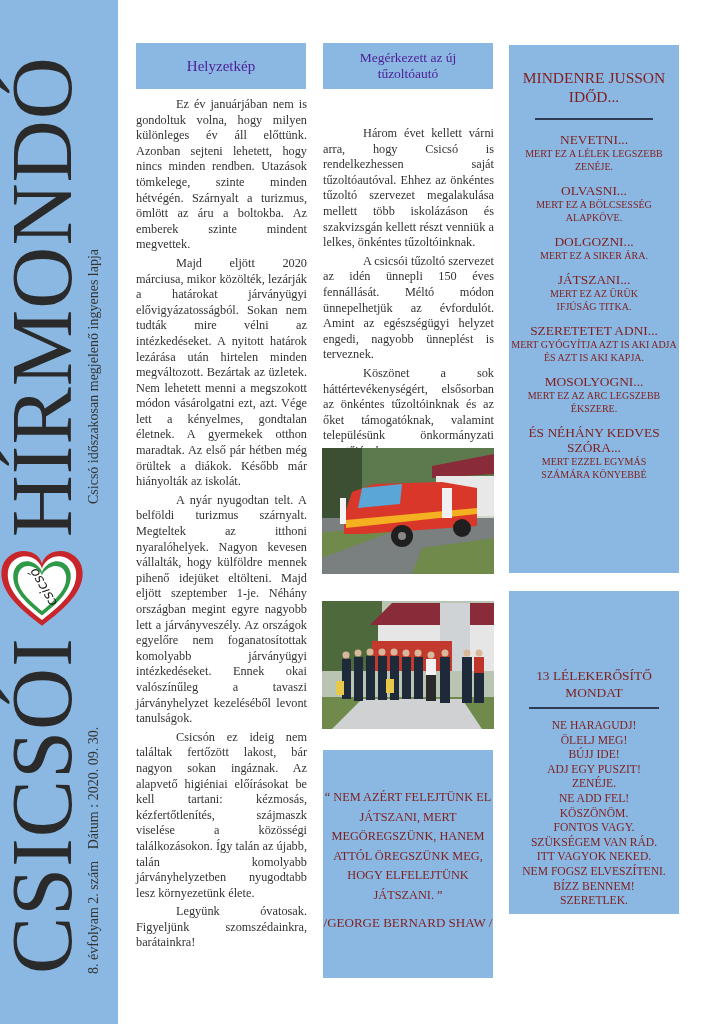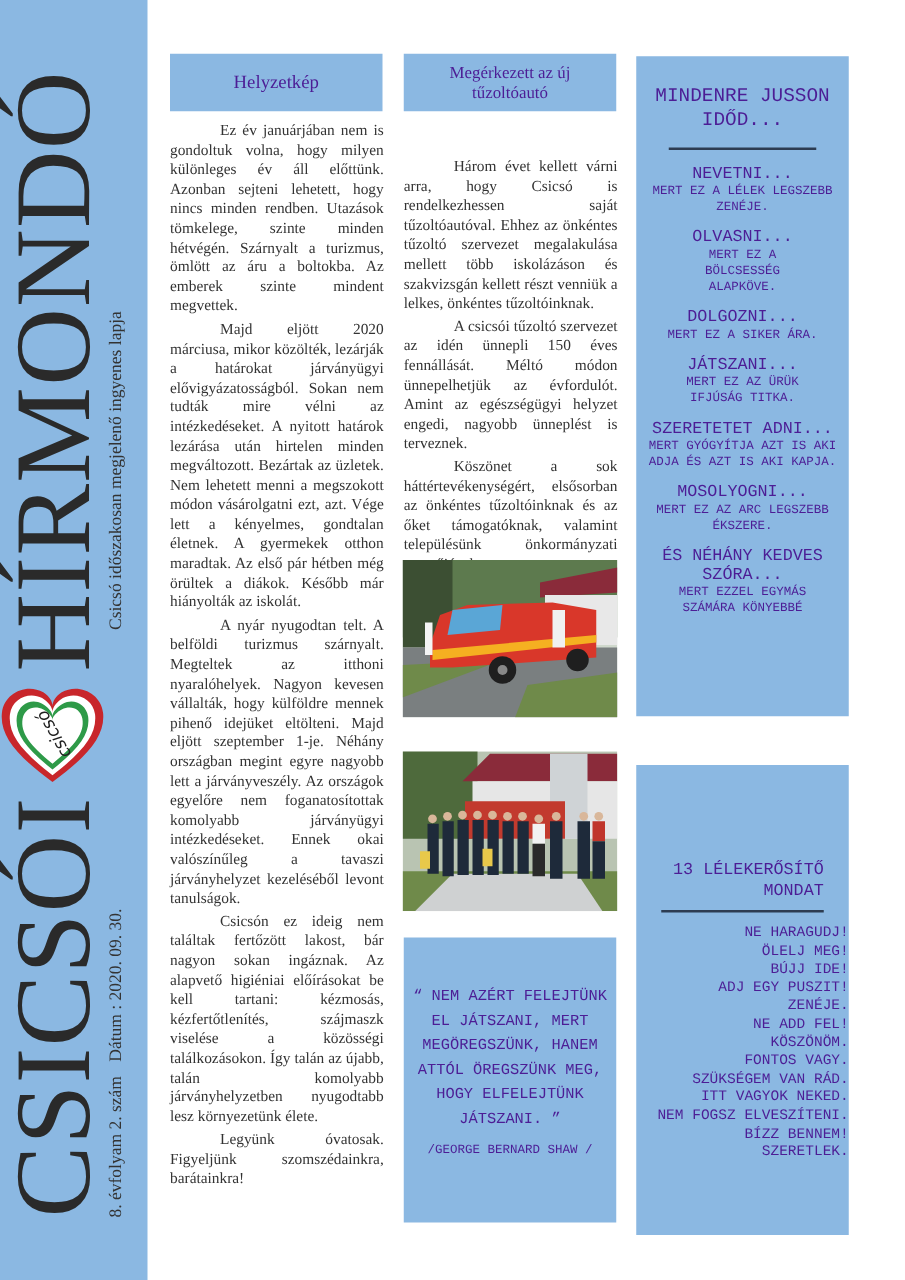--- a/index.html
+++ b/index.html
@@ -16,21 +16,21 @@
   .sub2 { position:absolute; left:50px; top:86px; font-family:"Liberation Serif", serif; font-size:14px; color:#333; white-space:nowrap; }
   .sub2 span { margin-right:8px; }
 
   .col-head { position:absolute; display:flex; align-items:center; justify-content:center; text-align:center;
               font-family:"Liberation Serif", serif; color:#4c1d95; }
   .body-col { position:absolute; font-family:"Liberation Serif", serif; font-size:12.3px; line-height:15.6px;
               text-align:justify; hyphens:auto; color:#333; }
   .body-col p { margin:0 0 3px 0; text-indent:40px; }
 
   .photo { position:absolute; overflow:hidden; }
-  .box { position:absolute; text-align:center; font-family:Liberation Mono, monospace; color:#4c1d95; }
+  .box { position:absolute; text-align:center; font-family:Liberation Serif, serif; color:#7f1d1d; }
   .box .h { font-size:15px; line-height:18px; margin-top:26px; }
   .box .rule { width:118px; height:2px; background:#2d3c52; margin:12px auto 12px; }
   .box .item-t { font-size:13.4px; line-height:15px; margin-top:10px; }
   .box .item-s { font-size:10px; line-height:13px; }
   .phrases div { font-size:11.6px; line-height:14.6px; }
 </style>
 </head>
 <body>
 
 <div id="masthead" class="blue">
@@ -131,21 +131,21 @@
         <circle cx="109" cy="54" r="3.5"></circle>
         <circle cx="123" cy="52" r="3.5"></circle>
       <circle cx="145" cy="52" r="3.5"></circle>
         <circle cx="157" cy="52" r="3.5"></circle>
     </g>
   </svg>
 </div>
 
 <div class="box blue" style="left:323px;top:750px;width:170px;height:228px;">
   <div style="padding:38px 0 0;font-size:12.3px;line-height:19.5px;">“ NEM AZÉRT FELEJTÜNK EL JÁTSZANI, MERT MEGÖREGSZÜNK, HANEM ATTÓL ÖREGSZÜNK MEG, HOGY ELFELEJTÜNK JÁTSZANI. ”</div>
-  <div style="margin-top:10px;font-size:10px;">/GEORGE BERNARD SHAW /</div>
+  <div style="margin-top:10px;font-size:13px;">/GEORGE BERNARD SHAW /</div>
 </div>
 
 <div class="box blue" style="left:509px;top:45px;width:170px;height:528px;">
   <div class="h" style="font-size:15.5px;line-height:19px;margin-top:23px;padding:0 10px;">MINDENRE JUSSON IDŐD...</div>
   <div class="rule"></div>
   <div>
     <div class="item-t">NEVETNI...</div>
     <div class="item-s">MERT EZ A LÉLEK LEGSZEBB ZENÉJE.</div>
   </div>
   <div>
@@ -167,21 +167,21 @@
   <div>
     <div class="item-t">MOSOLYOGNI...</div>
     <div class="item-s" style="padding:0 4px">MERT EZ AZ ARC LEGSZEBB ÉKSZERE.</div>
   </div>
   <div>
     <div class="item-t" style="padding:0 16px">ÉS NÉHÁNY KEDVES SZÓRA...</div>
     <div class="item-s" style="padding:0 24px">MERT EZZEL EGYMÁS SZÁMÁRA KÖNYEBBÉ</div>
   </div>
 </div>
 
-<div class="box blue" style="left:509px;top:612px;width:170px;height:376px;text-align:right;">
+<div class="box blue" style="left:509px;top:591px;width:170px;height:323px;">
   <div class="h" style="margin-top:76px;font-size:13.4px;line-height:17px;padding:0 20px;">13 LÉLEKERŐSÍTŐ MONDAT</div>
   <div class="rule" style="width:130px;margin:6px auto 10px;"></div>
   <div class="phrases">
     <div>NE HARAGUDJ!</div>
     <div>ÖLELJ MEG!</div>
     <div>BÚJJ IDE!</div>
     <div>ADJ EGY PUSZIT!</div>
     <div>ZENÉJE.</div>
     <div>NE ADD FEL!</div>
     <div>KÖSZÖNÖM.</div>

